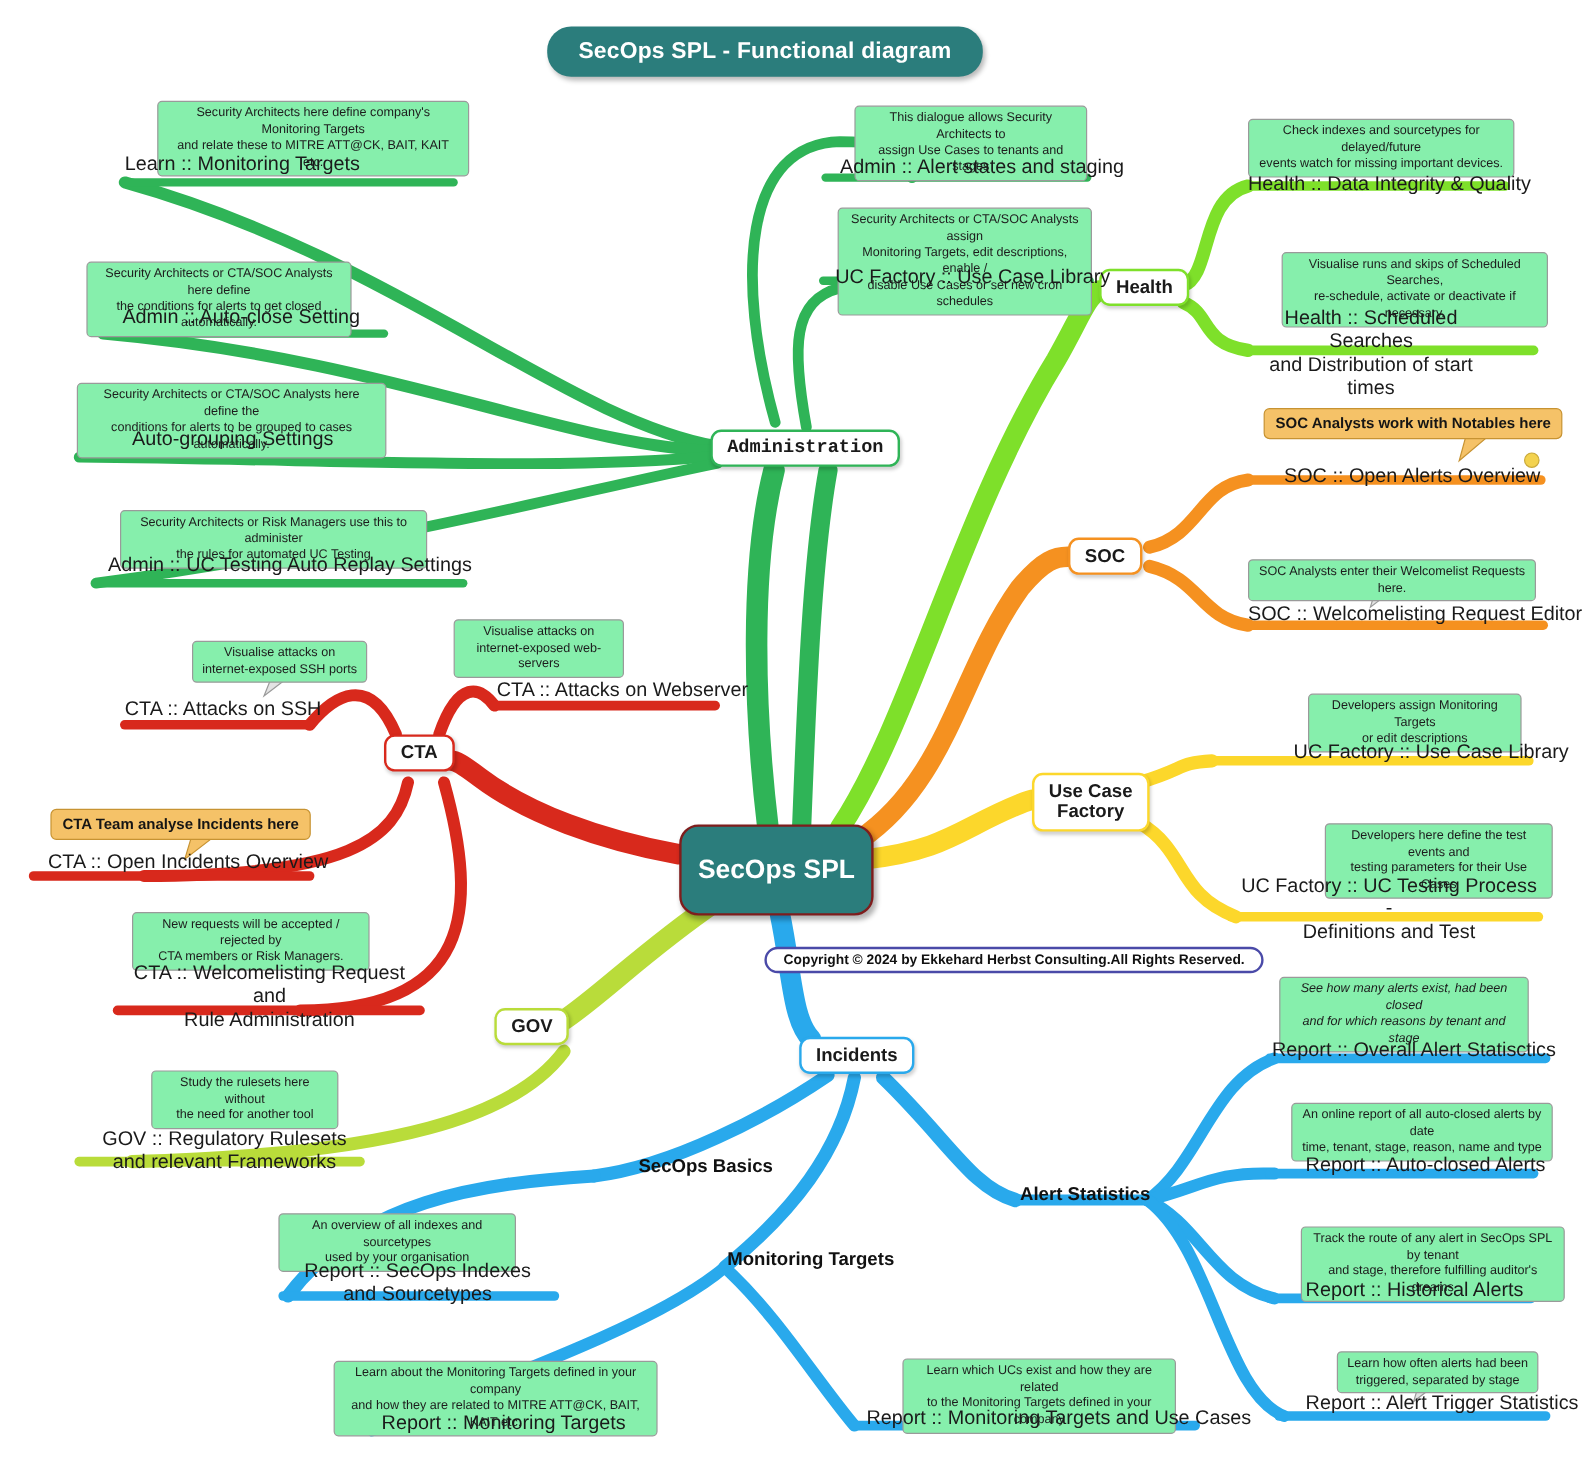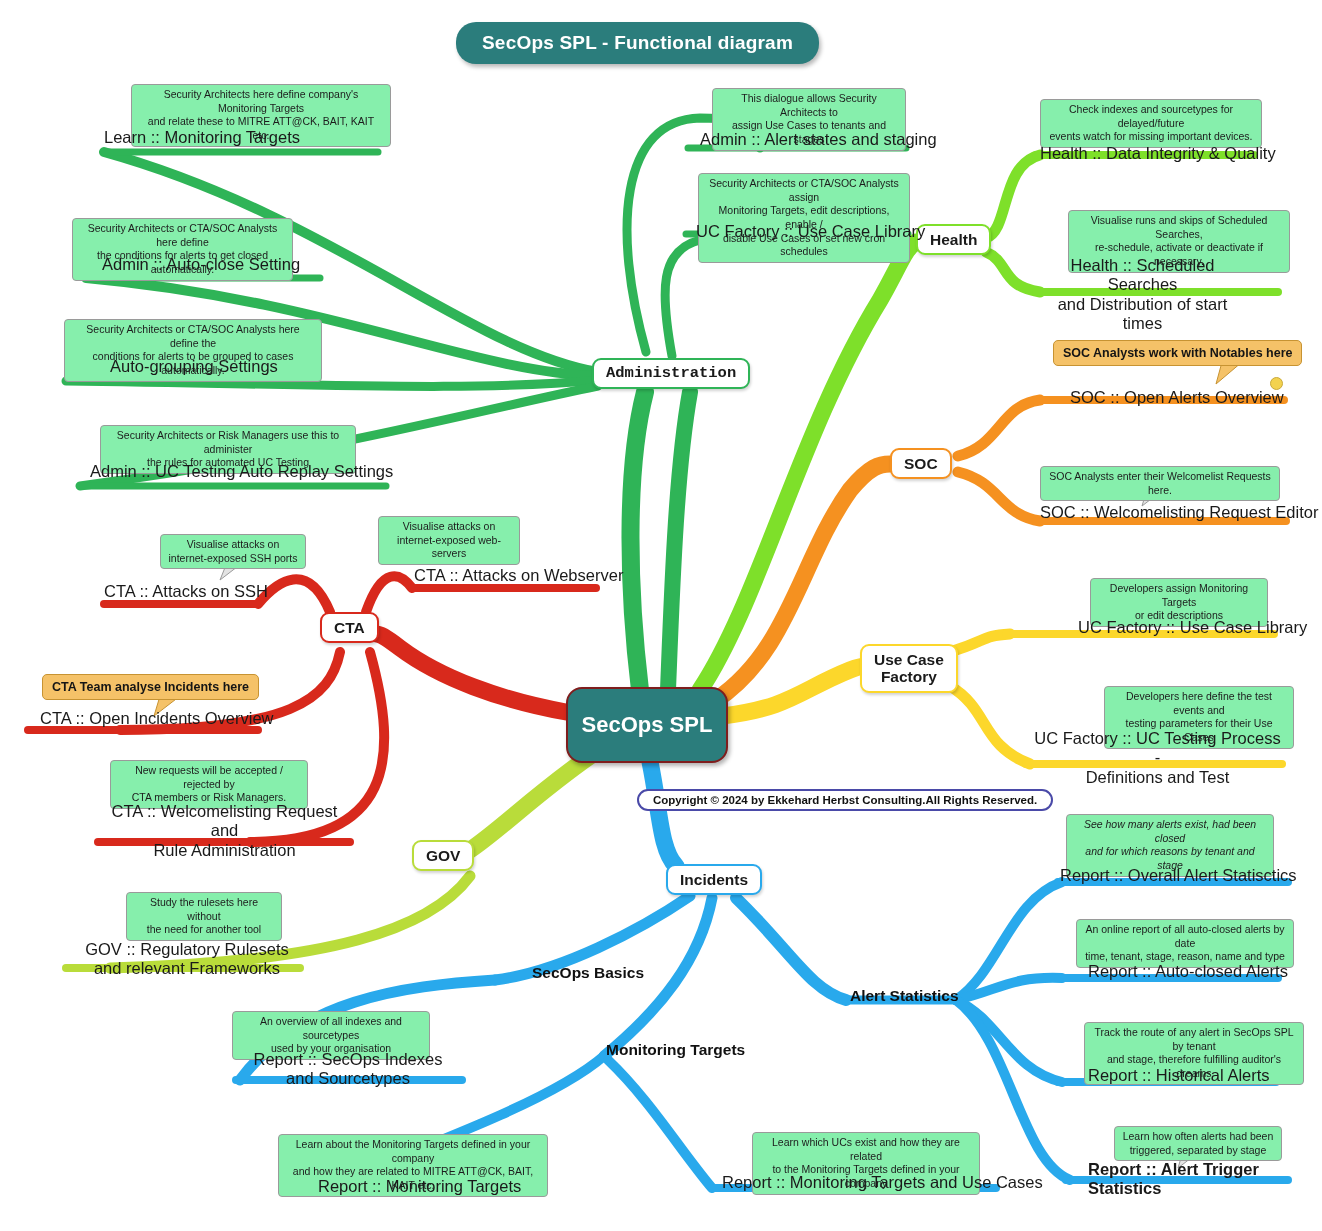--- a/index.html
+++ b/index.html
@@ -293,15 +293,15 @@
   <div class="note" style="left:1076px;top:919px;width:202px;">An online report of all auto-closed alerts by date
 time, tenant, stage, reason, name and type</div>
   <div class="leaf" style="left:1088px;top:962px;">Report :: Auto-closed Alerts</div>
 
   <div class="note" style="left:1084px;top:1022px;width:204px;">Track the route of any alert in SecOps SPL by tenant
 and stage, therefore fulfilling auditor's dreams</div>
   <div class="leaf" style="left:1088px;top:1066px;">Report :: Historical Alerts</div>
 
   <div class="note" style="left:1114px;top:1126px;width:152px;">Learn how often alerts had been
 triggered, separated by stage</div>
-  <div class="leaf" style="left:1088px;top:1160px;font-weight:bold;">Report :: Alert Trigger Statistics</div>
+  <div class="leaf" style="left:1088px;top:1160px;">Report :: Alert Trigger Statistics</div>
 
 </div>
 
 </body></html>

